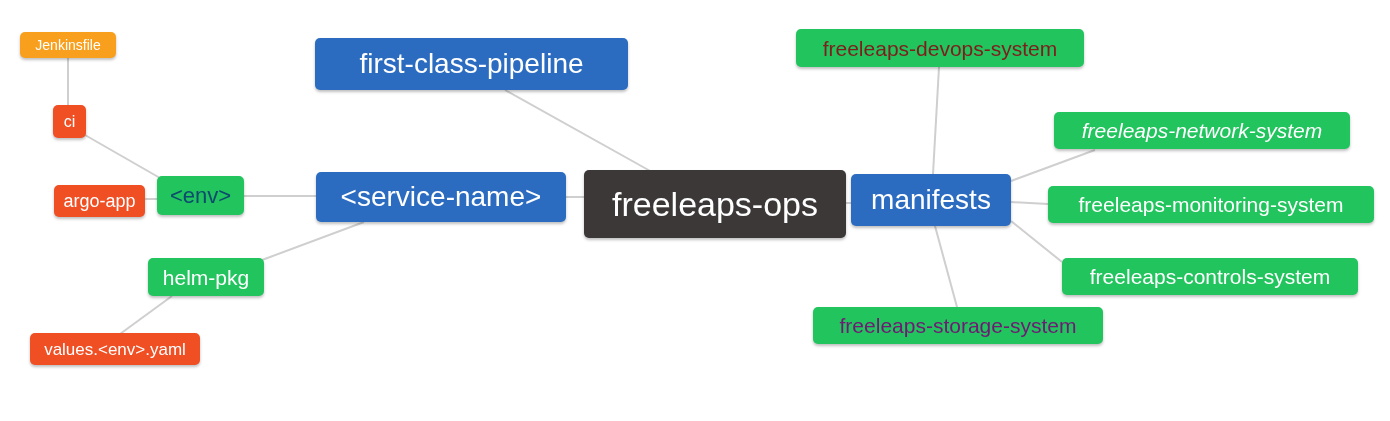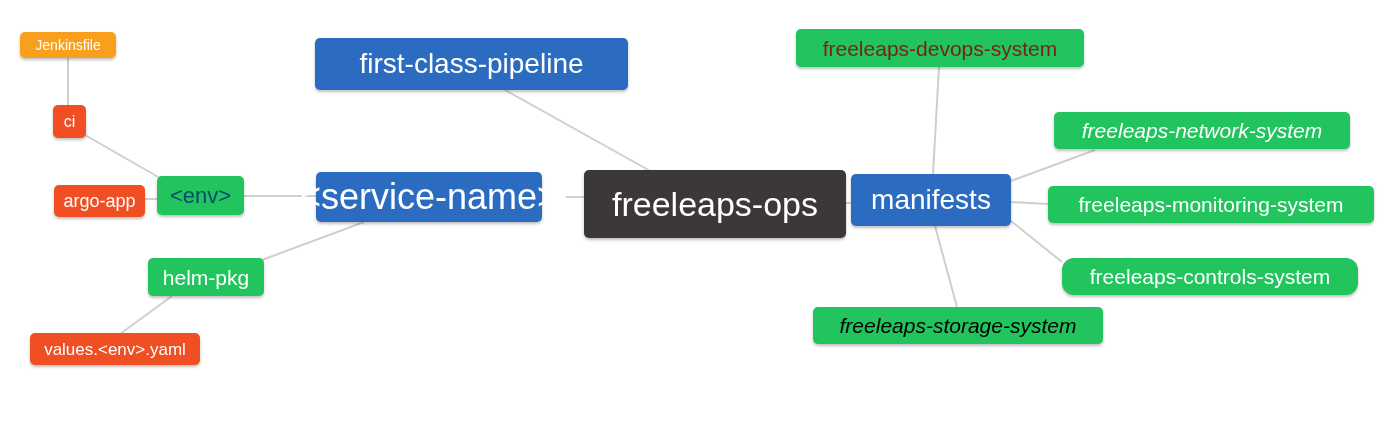--- a/index.html
+++ b/index.html
@@ -60,22 +60,22 @@
       <line x1="935" y1="226" x2="957" y2="307" stroke="#CFCFCF" stroke-width="2"></line>
     </svg>
   <div id="node-layer">
       <div class="node" style="left: 20px; top: 32px; width: 96px; height: 26px; font-size: 14px; background: rgb(248, 160, 29); color: rgb(255, 255, 255);">Jenkinsfile</div>
       <div class="node" style="left: 53px; top: 105px; width: 33px; height: 33px; font-size: 16px; background: rgb(240, 78, 35); color: rgb(255, 255, 255);">ci</div>
       <div class="node" style="left: 31px; top: 185px; width: 91px; height: 32px; font-size: 18px; background: rgb(240, 78, 35); color: rgb(255, 255, 255); margin-left: 23px;">argo-app</div>
       <div class="node" style="left: 157px; top: 176px; width: 87px; height: 39px; font-size: 22px; background: rgb(33, 196, 93); color: #0c4a6e;">&lt;env&gt;</div>
       <div class="node" style="left: 148px; top: 258px; width: 116px; height: 38px; font-size: 21px; background: rgb(33, 196, 93); color: rgb(255, 255, 255);">helm-pkg</div>
       <div class="node" style="left: 8px; top: 333px; width: 170px; height: 32px; font-size: 17px; background: rgb(240, 78, 35); color: rgb(255, 255, 255); margin-left: 22px;">values.&lt;env&gt;.yaml</div>
       <div class="node" style="left: 315px; top: 38px; width: 313px; height: 52px; font-size: 28px; background: rgb(43, 108, 193); color: rgb(255, 255, 255);">first-class-pipeline</div>
-      <div class="node" style="left: 316px; top: 172px; width: 226px; height: 50px; font-size: 36px; background: rgb(43, 108, 193); color: rgb(255, 255, 255);">&lt;service-name&gt;</div>
+      <div class="node" style="left: 316px; top: 172px; width: 250px; height: 50px; font-size: 28px; background: rgb(43, 108, 193); color: rgb(255, 255, 255);">&lt;service-name&gt;</div>
       <div class="node" style="left: 584px; top: 170px; width: 262px; height: 68px; font-size: 34px; background: rgb(60, 56, 56); color: rgb(255, 255, 255);">freeleaps-ops</div>
       <div class="node" style="left: 851px; top: 174px; width: 160px; height: 52px; font-size: 28px; background: rgb(43, 108, 193); color: rgb(255, 255, 255);">manifests</div>
       <div class="node" style="left: 796px; top: 29px; width: 288px; height: 38px; font-size: 21px; background: rgb(33, 196, 93); color: #7f1d1d;">freeleaps-devops-system</div>
       <div class="node" style="left: 1054px; top: 112px; width: 296px; height: 37px; font-size: 21px; background: rgb(33, 196, 93); color: rgb(255, 255, 255); font-style: italic;">freeleaps-network-system</div>
       <div class="node" style="left: 1048px; top: 186px; width: 326px; height: 37px; font-size: 21px; background: rgb(33, 196, 93); color: rgb(255, 255, 255);">freeleaps-monitoring-system</div>
-      <div class="node" style="left: 1062px; top: 258px; width: 296px; height: 37px; font-size: 21px; background: rgb(33, 196, 93); color: rgb(255, 255, 255); border-radius: 12px;">freeleaps-controls-system</div>
-      <div class="node" style="left: 813px; top: 307px; width: 290px; height: 37px; font-size: 21px; background: rgb(33, 196, 93); color: #000000; font-style: italic;">freeleaps-storage-system</div>
+      <div class="node" style="left: 1062px; top: 258px; width: 296px; height: 37px; font-size: 21px; background: rgb(33, 196, 93); color: rgb(255, 255, 255);">freeleaps-controls-system</div>
+      <div class="node" style="left: 813px; top: 307px; width: 290px; height: 37px; font-size: 21px; background: rgb(33, 196, 93); color: #701a75;">freeleaps-storage-system</div>
     </div>
 </div>
 
 </body></html>

